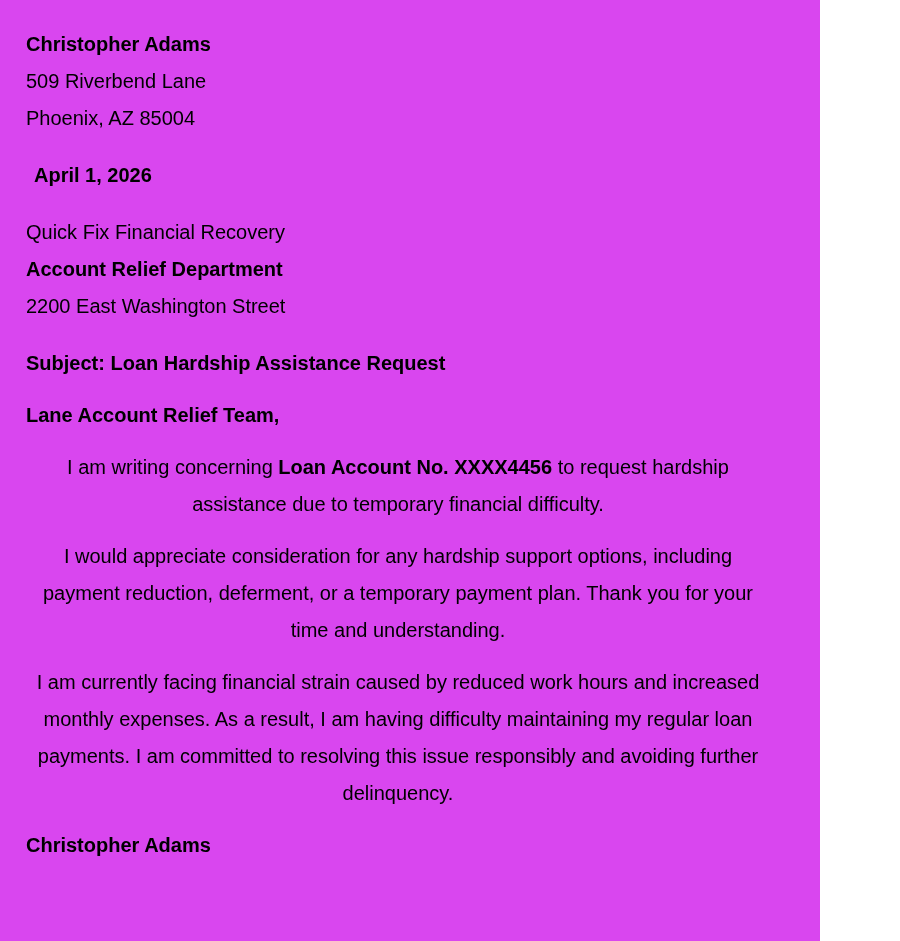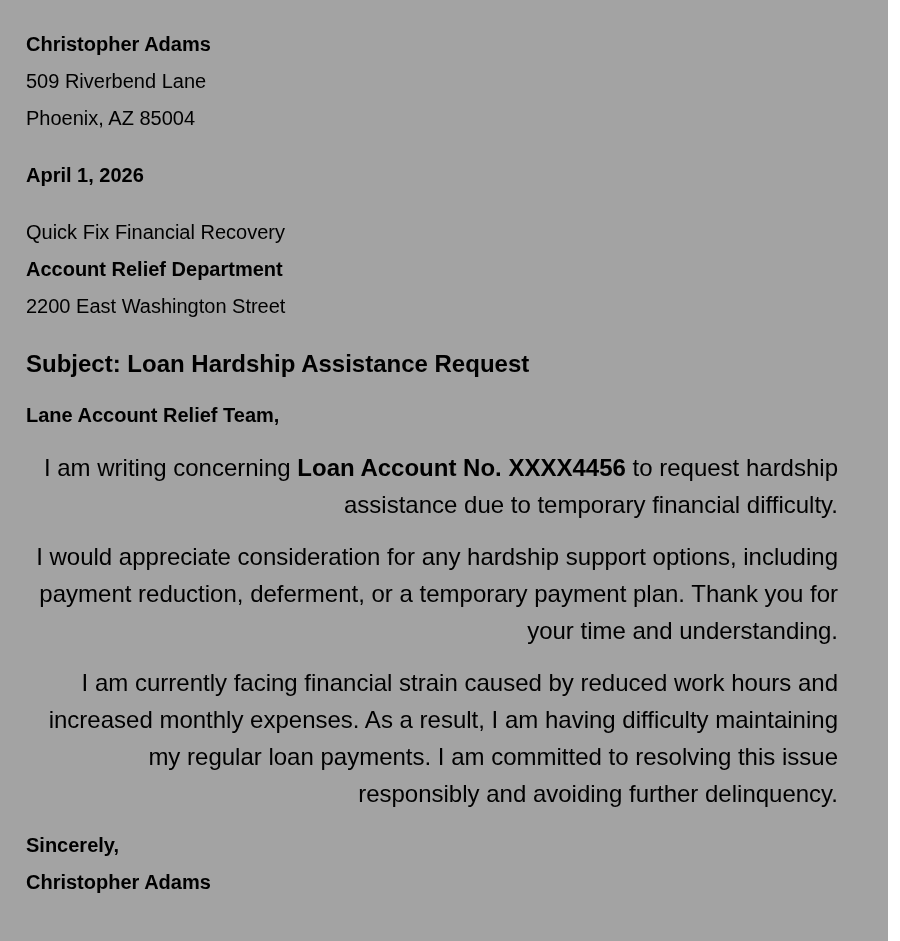--- a/index.html
+++ b/index.html
@@ -12,65 +12,65 @@
   body {
     width: 900px;
     min-height: 941px;
     font-family: "Liberation Sans", "DejaVu Sans", sans-serif;
     color: #000000;
     -webkit-font-smoothing: antialiased;
   }
 
   .page {
     box-sizing: border-box;
-    width: 888px;
+    width: 820px;
     min-height: 941px;
-    background: #a3a3a3;
+    background: #d946ef;
     padding: 26px 50px 20px 26px;
   }
 
   .line {
     font-size: 20px;
     line-height: 37px;
     white-space: pre-wrap;
   }
 
   .line.bold {
     font-weight: bold;
   }
 
   
   .addr-block {
     margin: 0 0 20px 0;
   }
 
   .date-block {
-    margin: 0 0 20px 0;
+    margin: 0 0 20px 8px;
   }
 
   .subject-line {
-    font-size: 24px;
+    font-size: 20px;
     line-height: 37px;
     font-weight: bold;
     margin: 0 0 15px 0;
   }
 
   .salutation {
     font-size: 20px;
     line-height: 37px;
     font-weight: bold;
     margin: 0 0 15px 0;
   }
 
   .para {
-    font-size: 24px;
+    font-size: 20px;
     line-height: 37px;
     max-width: 824px;
     margin: 0 0 15px 0;
-    text-align: right;
+    text-align: center;
   }
 
   .para b,
   .para strong {
     font-weight: bold;
   }
 
   .closing-block {
     margin: 0;
   }
@@ -108,17 +108,16 @@
 
   <p class="para">
     <span>I am writing concerning </span><b>Loan Account No. XXXX4456</b><span> to request hardship assistance due to temporary financial difficulty.</span>
   </p>
 
   <p class="para">I would appreciate consideration for any hardship support options, including payment reduction, deferment, or a temporary payment plan. Thank you for your time and understanding.</p>
 
   <p class="para">I am currently facing financial strain caused by reduced work hours and increased monthly expenses. As a result, I am having difficulty maintaining my regular loan payments. I am committed to resolving this issue responsibly and avoiding further delinquency.</p>
 
   <div class="closing-block">
-    <div class="closing-line">Sincerely,</div>
     <div class="closing-line">Christopher Adams</div>
   </div>
 
 </div>
 
 </body></html>

